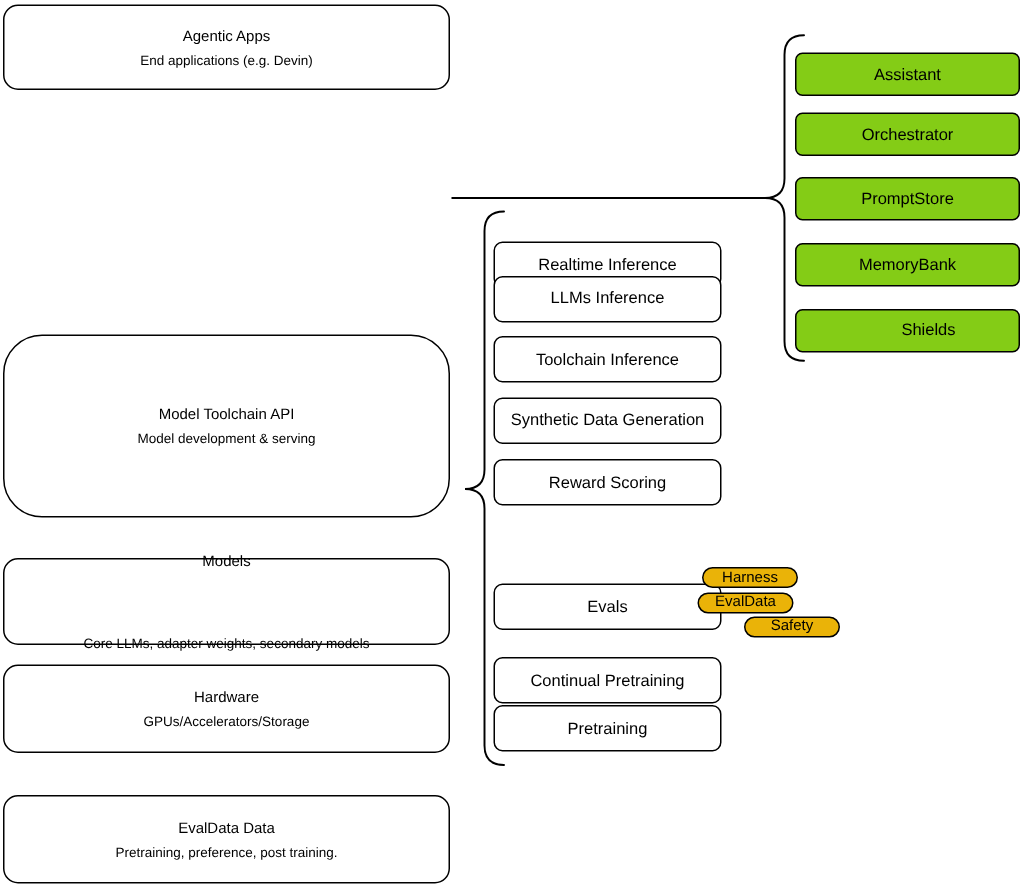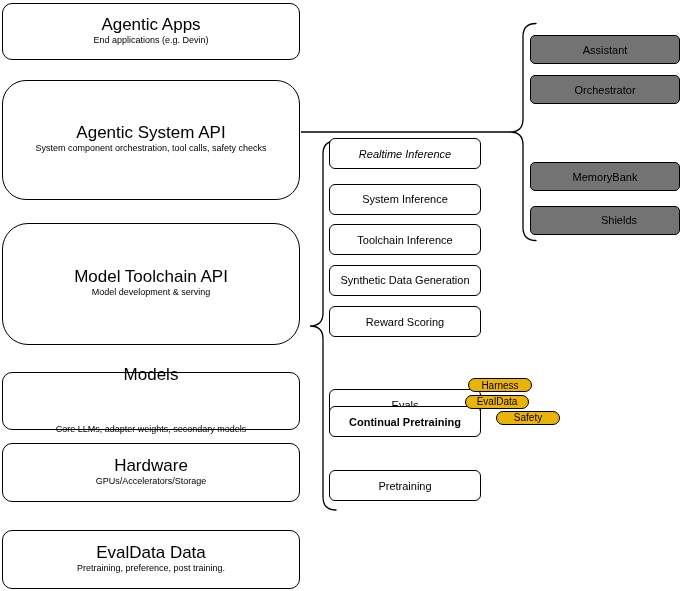--- a/index.html
+++ b/index.html
@@ -24,21 +24,21 @@
     border: 1.4px solid #000;
     background: #fff;
     box-sizing: border-box;
     display: flex;
     flex-direction: column;
     align-items: center;
     justify-content: center;
     text-align: center;
     gap: 3px;
   }
-  .ltitle { font-size: 17px; line-height: 14px; }
+  .ltitle { font-size: 10px; line-height: 14px; }
   .lsub   { font-size: 9px;  line-height: 11px; }
   .mbox {
     position: absolute;
     left: 329px;
     width: 152px;
     height: 31px;
     border: 1.4px solid #000;
     border-radius: 6px;
     background: #fff;
     box-sizing: border-box;
@@ -47,21 +47,21 @@
     justify-content: center;
     font-size: 11px;
   }
   .rbox {
     position: absolute;
     left: 530px;
     width: 150px;
     height: 29px;
     border: 1.4px solid #000;
     border-radius: 5px;
-    background: #737373;
+    background: #84cc16;
     box-sizing: border-box;
     display: flex;
     align-items: center;
     justify-content: center;
     font-size: 11px;
   }
   .pill {
     position: absolute;
     width: 64px;
     height: 14px;
@@ -85,24 +85,20 @@
     <path d="M301,132 L510,132" fill="none" stroke="#000" stroke-width="1.3"></path>
     <path d="M536,23.5 Q523,23.5 523,36.5 L523,119 Q523,132 510,132 Q523,132 523,145 L523,227.5 Q523,240.5 536,240.5" fill="none" stroke="#000" stroke-width="1.3" stroke-linecap="round"></path>
     <path d="M336,141 Q323,141 323,154 L323,313 Q323,326 310,326 Q323,326 323,339 L323,497 Q323,510 336,510" fill="none" stroke="#000" stroke-width="1.3" stroke-linecap="round"></path>
   </svg>
 
   <div class="lbox" style="top:3px; height:57px; border-radius:10px;">
     <div class="ltitle">Agentic Apps</div>
     <div class="lsub">End applications (e.g. Devin)</div>
   </div>
 
-  <div class="lbox" style="top:80px; height:120px; border-radius:24px;">
-    <div class="ltitle">Agentic System API</div>
-    <div class="lsub">System component orchestration, tool calls, safety checks</div>
-  </div>
 
   <div class="lbox" style="top:223px; height:122px; border-radius:26px;">
     <div class="ltitle">Model Toolchain API</div>
     <div class="lsub">Model development &amp; serving</div>
   </div>
 
   <div class="lbox" style="top:372px; height:58px; border-radius:10px;gap:42px;">
     <div class="ltitle">Models</div>
     <div class="lsub">Core LLMs, adapter weights, secondary models</div>
   </div>
@@ -110,31 +106,32 @@
   <div class="lbox" style="top:443px; height:59px; border-radius:10px;">
     <div class="ltitle">Hardware</div>
     <div class="lsub">GPUs/Accelerators/Storage</div>
   </div>
 
   <div class="lbox" style="top:530px; height:59px; border-radius:10px;">
     <div class="ltitle">EvalData Data</div>
     <div class="lsub">Pretraining, preference, post training.</div>
   </div>
 
-  <div class="mbox" style="top:138px;font-style:italic;">Realtime Inference</div>
-  <div class="mbox" style="top:183.5px;">System Inference</div>
+  <div class="mbox" style="top:161px;">Realtime Inference</div>
+  <div class="mbox" style="top:183.5px;">LLMs Inference</div>
   <div class="mbox" style="top:224px;">Toolchain Inference</div>
   <div class="mbox" style="top:264.5px;">Synthetic Data Generation</div>
   <div class="mbox" style="top:306px;">Reward Scoring</div>
   <div class="mbox" style="top:389px;">Evals</div>
-  <div class="mbox" style="top:406px;font-weight:bold;">Continual Pretraining</div>
+  <div class="mbox" style="top:438px;">Continual Pretraining</div>
   <div class="mbox" style="top:470px;">Pretraining</div>
 
   <div class="pill" style="left:468px; top:378px;">Harness</div>
   <div class="pill" style="left:465px; top:394.5px;">EvalData</div>
   <div class="pill" style="left:496px; top:410.5px;">Safety</div>
 
   <div class="rbox" style="top:35px;">Assistant</div>
   <div class="rbox" style="top:75px;">Orchestrator</div>
+  <div class="rbox" style="top:118px;">PromptStore</div>
   <div class="rbox" style="top:162px;">MemoryBank</div>
   <div class="rbox" style="top:205.5px;padding-left:28px;">Shields</div>
 
 </div>
 
 </body></html>

